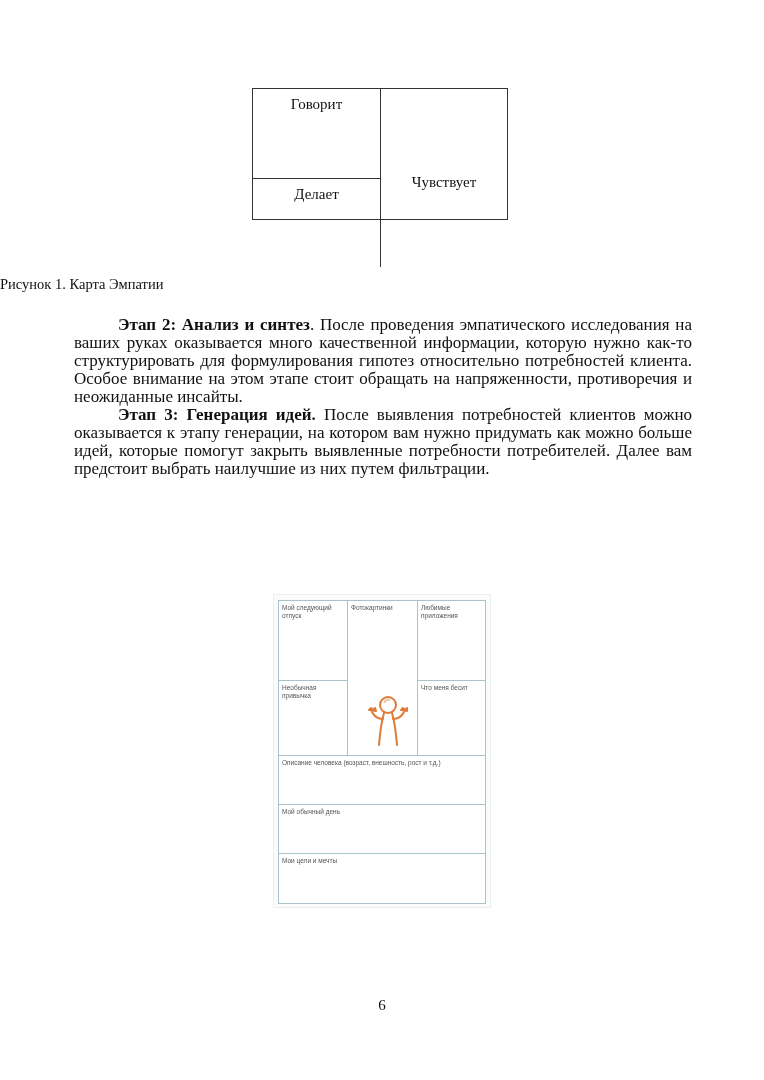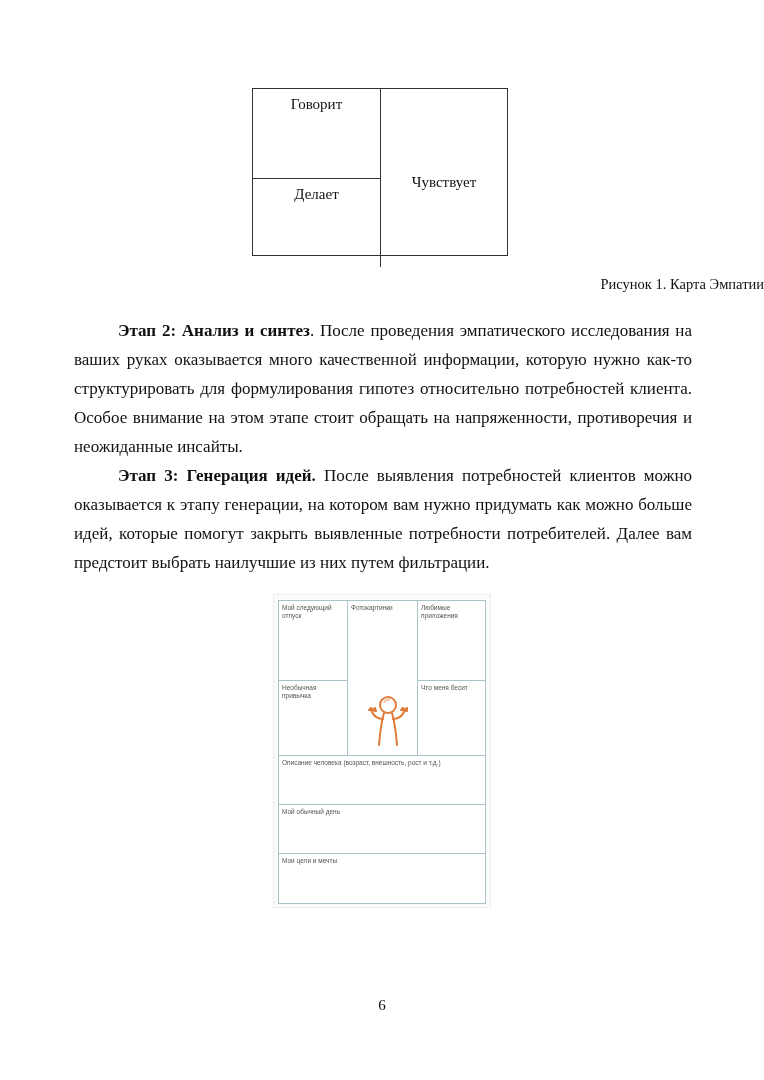--- a/index.html
+++ b/index.html
@@ -1,34 +1,34 @@
 <!DOCTYPE html>
 <html><head>
   <meta charset="utf-8">
   <style>
     html, body { margin: 0; padding: 0; background: #ffffff; }
     body { width: 764px; height: 1080px; position: relative; overflow: hidden;
            font-family: "Liberation Serif", serif; color: #111; }
     .page { position: absolute; left: 0; top: 0; width: 764px; height: 1080px; }
 
     
-    .empathy { position: absolute; left: 252px; top: 88px; width: 256px; height: 168px;
+    .empathy { position: absolute; left: 252px; top: 88px; width: 256px; height: 132px;
                border: 1px solid #333; box-sizing: border-box; }
     .emp-cell { position: absolute; box-sizing: border-box; text-align: center;
                 font-size: 15px; padding-top: 7px; }
     .emp-cell.tl { left: 0; top: 0; width: 128px; height: 90px; border-right: 1px solid #333; border-bottom: 1px solid #333; }
     .emp-cell.tr { left: 128px; top: 0; width: 126px; height: 90px; border-bottom: 1px solid #333; }
     .emp-cell.bl { left: 0; top: 90px; width: 128px; height: 88px; border-right: 1px solid #333; }
     .emp-cell.br { left: 128px; top: 78px; width: 126px; height: 88px; }
-    .caption { position: absolute; left: 0; width: 764px; text-align: right; font-size: 14.5px; }
+    .caption { position: absolute; left: 0; width: 764px; text-align: left; font-size: 14.5px; }
     .cap1 { top: 276px; }
     .cap2 { top: 912px; }
 
     
-    .text { position: absolute; left: 74px; width: 618px; font-size: 17px; line-height: 29px;
+    .text { position: absolute; left: 74px; width: 618px; font-size: 17px; line-height: 18px;
             text-align: justify; }
     .text p { margin: 0; text-indent: 44px; }
     .text b { font-weight: bold; }
     .para1 { top: 316px; }
 
     
     .persona-frame { position: absolute; left: 273px; top: 594px; width: 218px; height: 314px;
                      background: #fbfbfb; border: 1px solid #eceff0; box-sizing: border-box; }
     .persona { position: absolute; left: 278px; top: 600px; width: 208px; height: 304px;
                border: 1px solid #a9c3c8; box-sizing: border-box; background: #fff;

